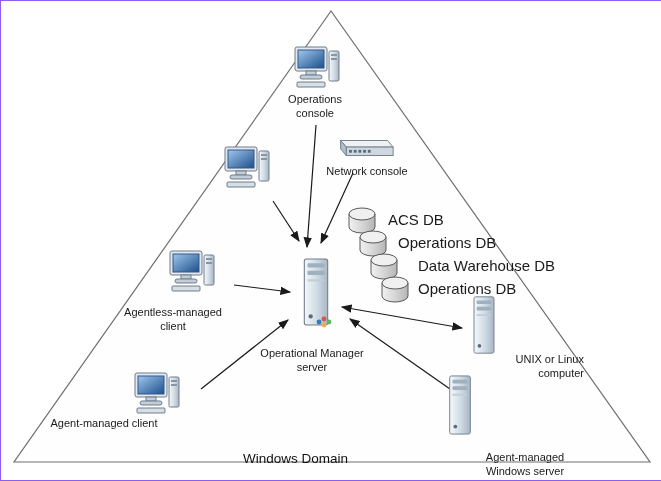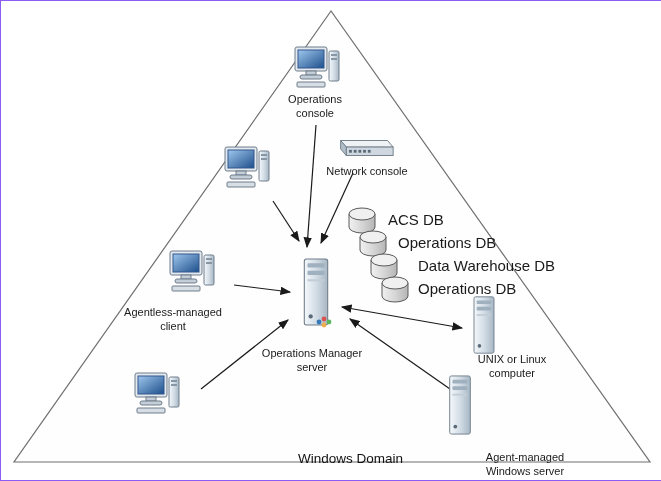--- a/index.html
+++ b/index.html
@@ -25,21 +25,21 @@
     font-size:15px;
     color:#1a1a1a;
     white-space:nowrap;
     text-align:left;
   }
   .domain-label{
     position:absolute;
     left:242px;top:450px;width:160px;
     font-size:13.5px;
     color:#111;
-    text-align:right;
+    text-align:left;
   }
 </style>
 </head>
 <body>
 
 <div id="canvas">
 
   <svg id="diagram-svg" width="659" height="479" viewBox="0 0 659 479">
     <defs>
       <linearGradient id="gScreen" x1="0" y1="0" x2="1" y2="1">
@@ -148,24 +148,25 @@
     </g>
   </svg>
 
   <div class="node-label" style="left:268px;top:92px;width:92px;">Operations console</div>
 
   <div class="node-label" style="left:310px;top:164px;width:112px;">Network console</div>
 
 
   <div class="node-label" style="left:116px;top:305px;width:112px;">Agentless-managed client</div>
 
+  <div class="node-label" style="left:48px;top:416px;width:110px;">Agent-managed client</div>
 
-  <div class="node-label" style="left:250px;top:346px;width:122px;">Operations Manager server</div>
+  <div class="node-label" style="left:250px;top:346px;width:122px;">Operational Manager server</div>
 
-  <div class="node-label" style="left:456px;top:352px;width:110px;">UNIX or Linux computer</div>
+  <div class="node-label" style="left:473px;top:352px;width:110px;text-align:right;">UNIX or Linux computer</div>
 
   <div class="node-label" style="left:466px;top:450px;width:116px;">Agent-managed Windows server</div>
 
   <div class="db-label" style="left:387px;top:210px;">ACS DB</div>
   <div class="db-label" style="left:397px;top:233px;">Operations DB</div>
   <div class="db-label" style="left:417px;top:256px;">Data Warehouse DB</div>
   <div class="db-label" style="left:417px;top:279px;">Operations DB</div>
 
   <div class="domain-label">Windows Domain</div>
 

